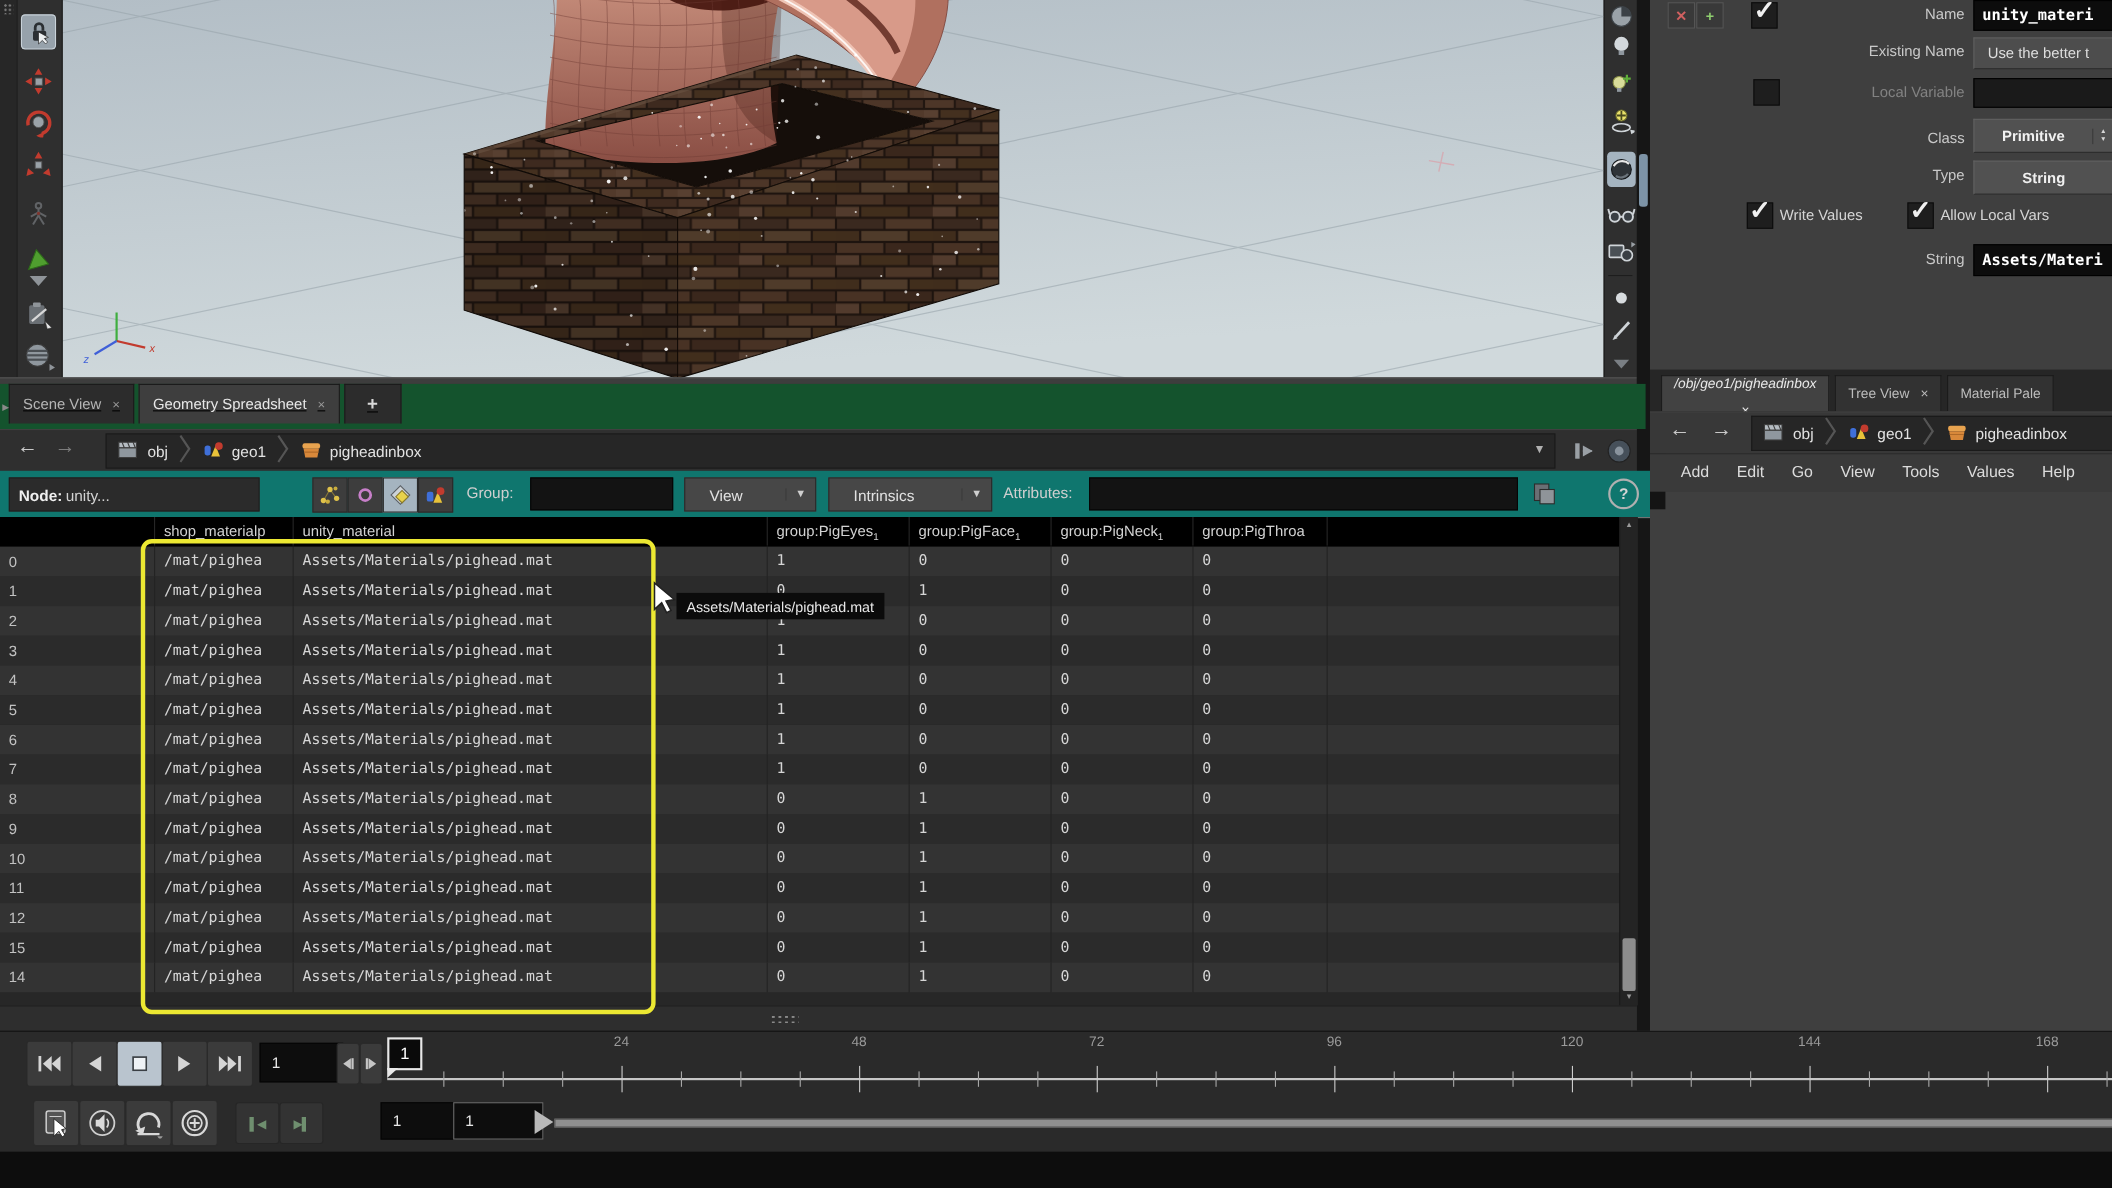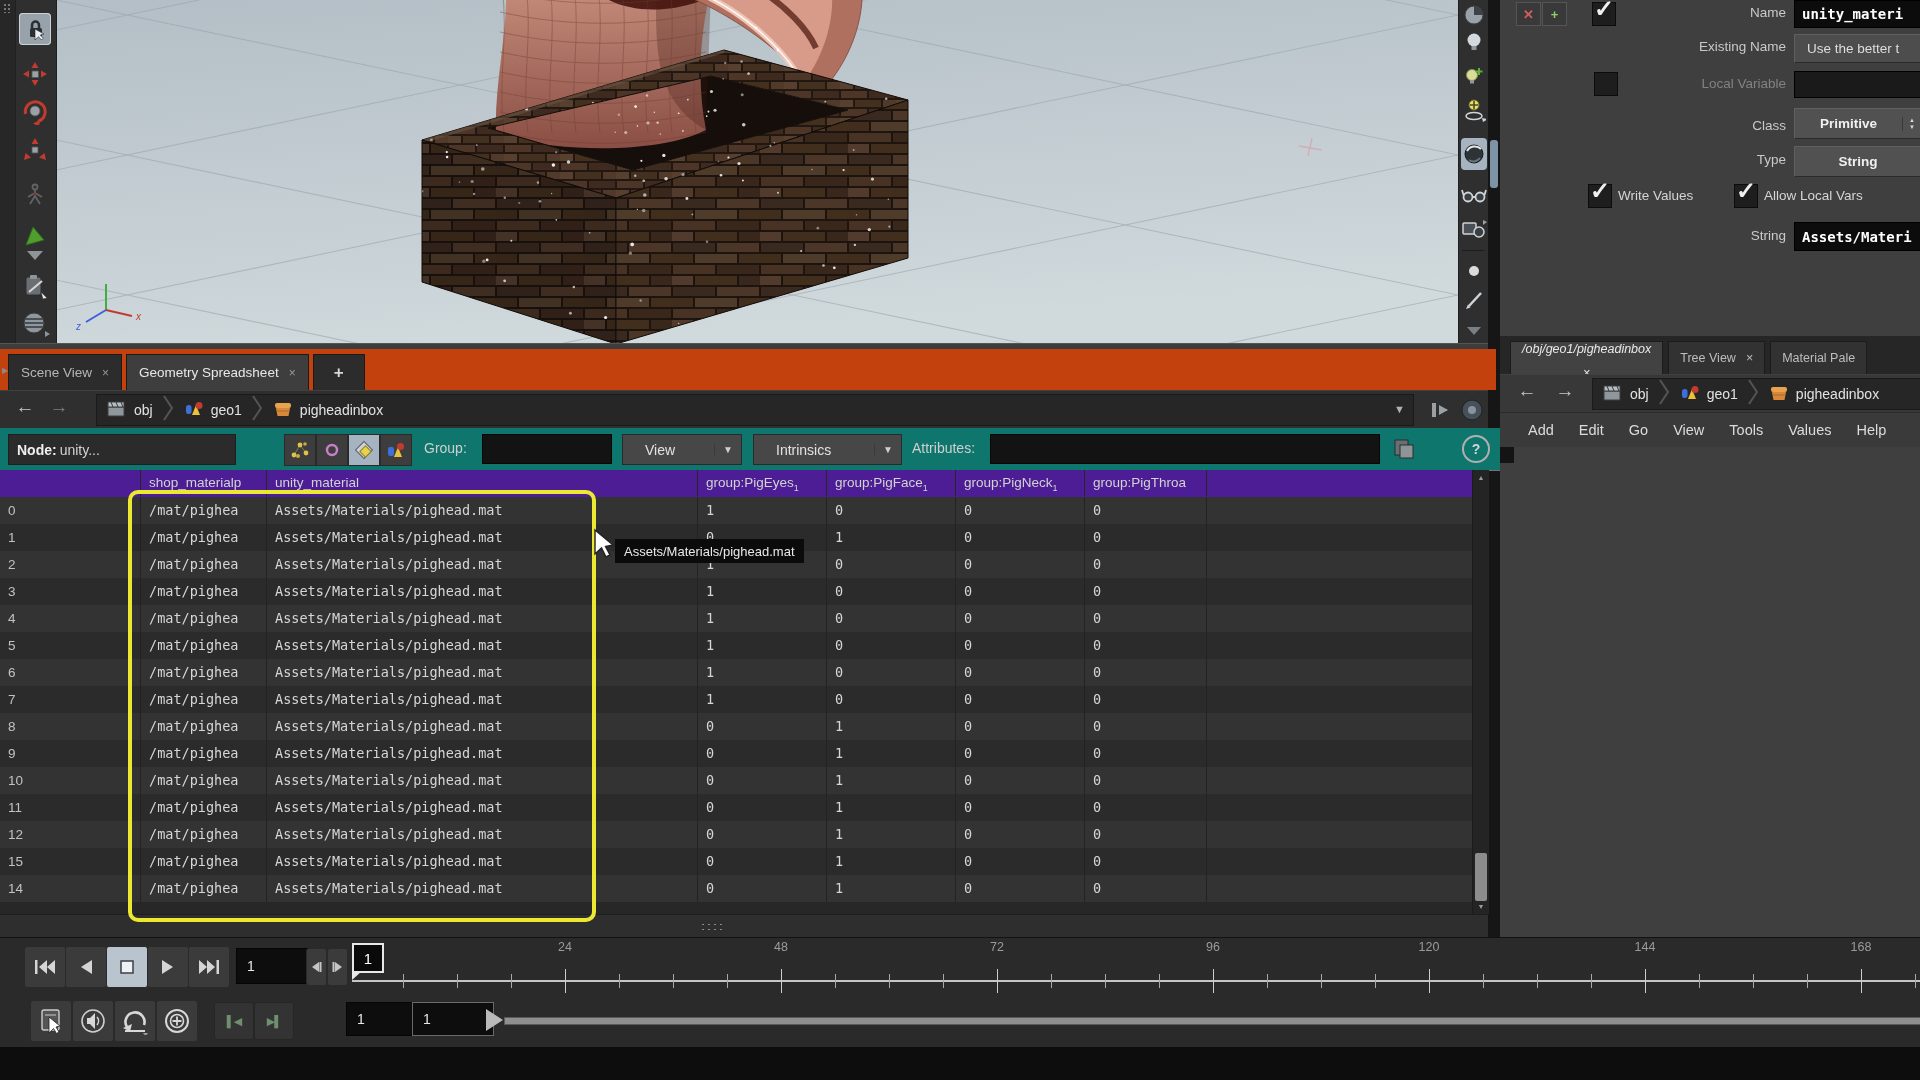--- a/index.html
+++ b/index.html
@@ -25,21 +25,21 @@
   .rtool{position:absolute;left:2px;width:26px;height:26px;display:flex;align-items:center;justify-content:center;}
   .rtool.sel{background:#a5b4c0;border-radius:4px;}
   #vp-right-toolbar .divline{position:absolute;left:3px;width:22px;height:1px;background:#1d1d1d;}
 
   
   #splitter-bar{left:0;top:343px;width:1488px;height:6px;background:#3d3d3d;border-top:1px solid #555;}
   #pane-divider{left:1488px;top:0;width:12px;height:937px;background:#161616;}
   #pane-divider .thumb{position:absolute;left:2px;top:140px;width:8px;height:48px;background:#7d93a6;border-radius:3px;}
 
   
-  #left-tabstrip{left:0;top:349px;width:1488px;height:41px;background:#c2410c;display:flex;align-items:flex-end;}
+  #left-tabstrip{left:0;top:349px;width:1488px;height:41px;background:#14532d;display:flex;align-items:flex-start;text-decoration:underline;}
   .tab{height:35px;display:flex;align-items:center;gap:10px;padding:0 12px;background:#2c2c2c;
        color:#b5b5b5;font-size:13.5px;margin-right:4px;border:1px solid #1b1b1b;border-bottom:none;}
   .tab.active{background:#3e3e3e;color:#e8e8e8;}
   .tab .x{color:#9a9a9a;font-size:12px;}
   .tab.plus{width:26px;justify-content:center;color:#d8d8d8;font-size:17px;font-weight:bold;background:#2c2c2c;}
   .edge-arrow{position:absolute;left:2px;top:366px;color:#8a8a8a;font-size:8px;}
 
   
   .crumbrow{height:38px;background:#2f2f2f;border-top:1px solid #404040;border-bottom:1px solid #222;}
   .navarrow{position:absolute;top:5px;font-size:19px;font-weight:bold;color:#c9c9c9;width:30px;text-align:center;}
@@ -61,21 +61,21 @@
   .ninput{position:absolute;top:6px;height:28px;background:#131313;border:1px solid #050505;}
   .dropdown{position:absolute;top:6px;height:29px;background:#474747;border:1px solid #2a2a2a;color:#e2e2e2;
             font-size:14px;display:flex;align-items:center;}
   .dropdown .lbl{flex:1;padding-left:22px;}
   .dropdown .arr{width:26px;text-align:center;font-size:10px;color:#cfcfcf;border-left:1px solid #3a3a3a;}
   #help-btn{position:absolute;top:7px;width:24px;height:24px;border:2px solid #b0b0b0;border-radius:50%;
             color:#d5d5d5;font-weight:bold;font-size:14px;display:flex;align-items:center;justify-content:center;}
 
   
   #sheet{left:0;top:470px;width:1488px;height:444px;background:#272727;}
-  .hrow{position:absolute;left:0;top:0;height:27px;width:1472px;background:#4c1d95;border-bottom:1px solid #1c1c1c;}
+  .hrow{position:absolute;left:0;top:0;height:27px;width:1472px;background:#000000;border-bottom:1px solid #1c1c1c;}
   .hcell{position:absolute;top:0;height:26px;line-height:26px;padding-left:8px;color:#d2d2d2;font-size:13.5px;
          border-right:1px solid #262626;overflow:hidden;white-space:nowrap;}
   .hcell sub{font-size:9px;}
   .drow{position:absolute;left:0;height:27px;width:1472px;}
   .drow.even{background:#333333;} .drow.odd{background:#2b2b2b;}
   .dcell{position:absolute;top:0;height:27px;line-height:27px;padding-left:8px;color:#d6d6d6;font-size:13.5px;
          border-right:1px solid #232323;overflow:hidden;white-space:nowrap;}
   .dcell.idx{color:#c2c2c2;}
   #vscroll{position:absolute;left:1472px;top:0;width:16px;height:444px;background:#242424;border-left:1px solid #1b1b1b;}
   #vscroll .thumb{position:absolute;left:2px;top:383px;width:12px;height:48px;background:#8d8d8d;border-radius:2px;}

